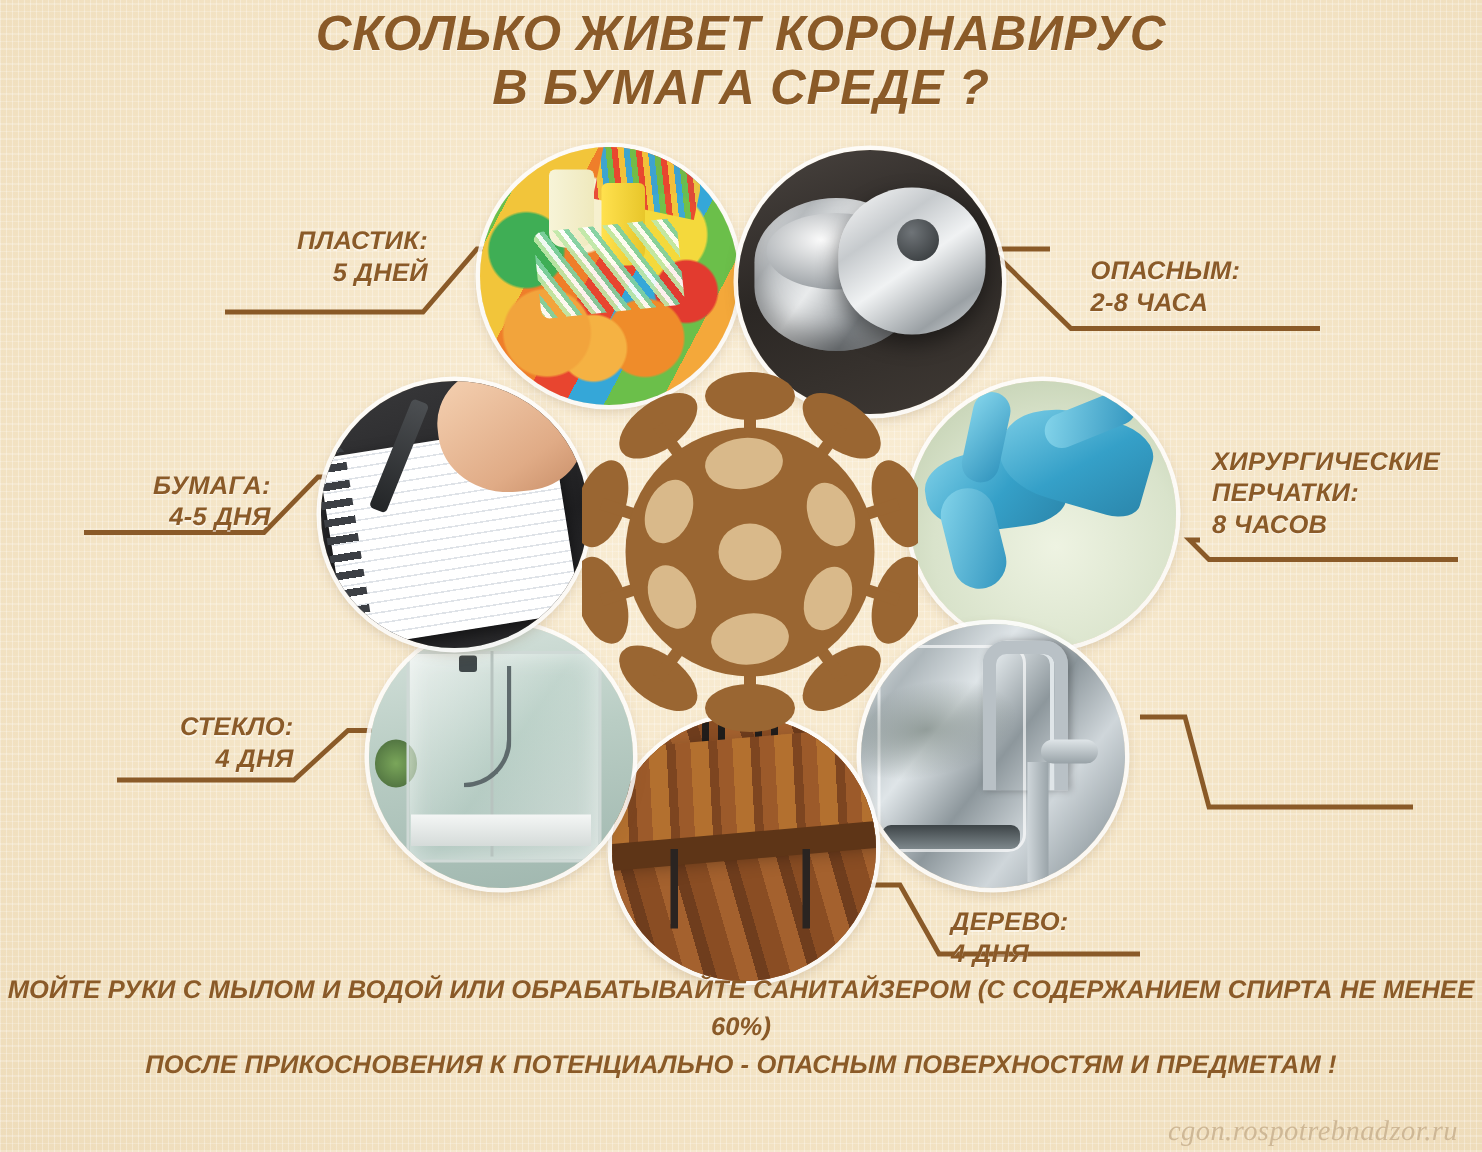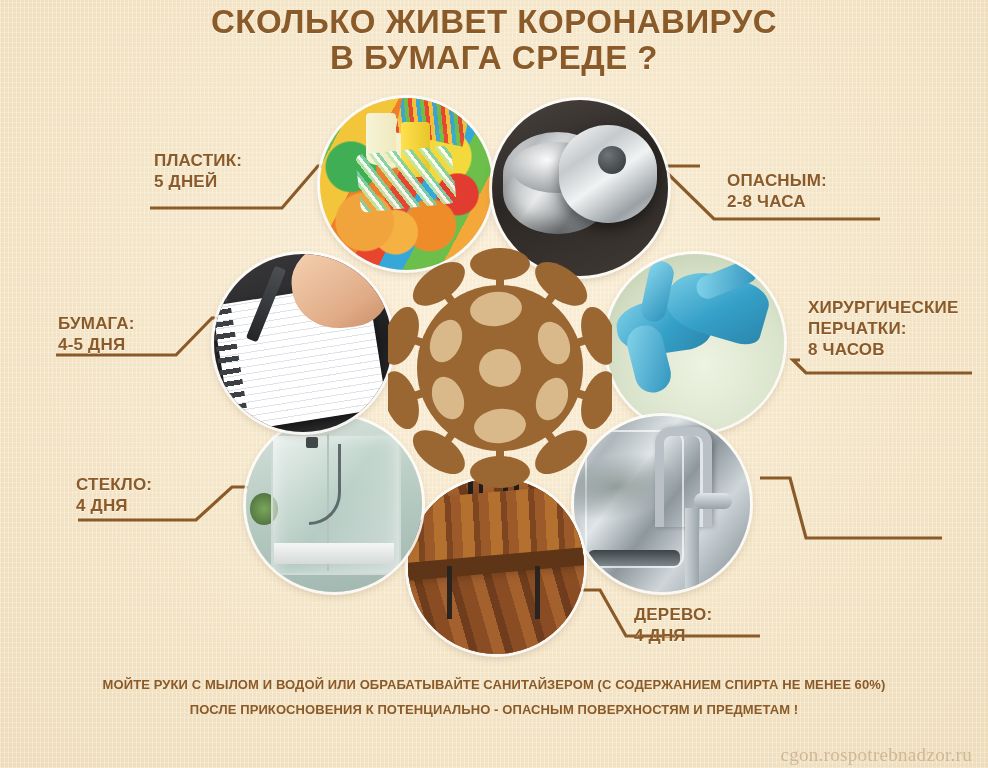--- a/index.html
+++ b/index.html
@@ -7,20 +7,21 @@
     width:988px;height:768px;overflow:hidden;
     font-family:"Liberation Sans","DejaVu Sans",sans-serif;
     background:#f3e4c8;
   }
   #stage{
     position:relative;width:988px;height:768px;
     background:
       repeating-linear-gradient(90deg, rgba(255,255,255,.30) 0 1px, rgba(0,0,0,0) 1px 4px),
       repeating-linear-gradient(0deg, rgba(255,255,255,.22) 0 1px, rgba(0,0,0,0) 1px 5px),
       radial-gradient(ellipse at 50% 40%, #faeed6 0%, #f3e3c4 62%, #eedcba 100%);
+    font-style: italic;
   }
   
   .title{
     position:absolute;left:0;right:0;top:4px;text-align:center;
     color:#8a5a28;font-weight:bold;font-size:33px;line-height:36px;
     letter-spacing:.5px;text-shadow:0 1px 0 rgba(255,255,255,.6);
   }
   .title .l2{display:block;}
   
   .photo{
@@ -149,26 +150,26 @@
   .p-steel .rim{position:absolute;left:6%;top:8%;width:54%;height:76%;border:2px solid rgba(255,255,255,.65);border-radius:12px;}
   .p-steel .basin{position:absolute;left:8%;top:76%;width:52%;height:9%;border-radius:6px;background:linear-gradient(180deg,#3d4447,#7e888c);}
   
   .virus{position:absolute;left:388px;top:246px;width:224px;height:250px;}
   
   .label{
     position:absolute;color:#8a5a28;font-weight:bold;font-size:17px;line-height:21px;
     letter-spacing:.2px;text-shadow:0 1px 0 rgba(255,255,255,.55);
   }
   .label.r{text-align:left;}
-  .label.l{text-align:left;}
+  .label.l{text-align:right;padding-left:44px;}
   svg.conn{position:absolute;left:0;top:0;width:988px;height:768px;pointer-events:none;}
   
   .footer{
     position:absolute;left:0;right:0;bottom:46px;text-align:center;
-    color:#8a5a28;font-weight:bold;font-size:13px;line-height:25px;letter-spacing:.1px;
+    color:#8a5a28;font-weight:bold;font-size:17px;line-height:25px;letter-spacing:.1px;
   }
   .watermark{
     position:absolute;right:16px;bottom:2px;color:#cdb694;font-size:19px;
     font-family:"Liberation Serif","DejaVu Serif",serif;letter-spacing:.3px;opacity:.95;
   }
 </style>
 </head>
 <body>
 
 <div id="stage">

